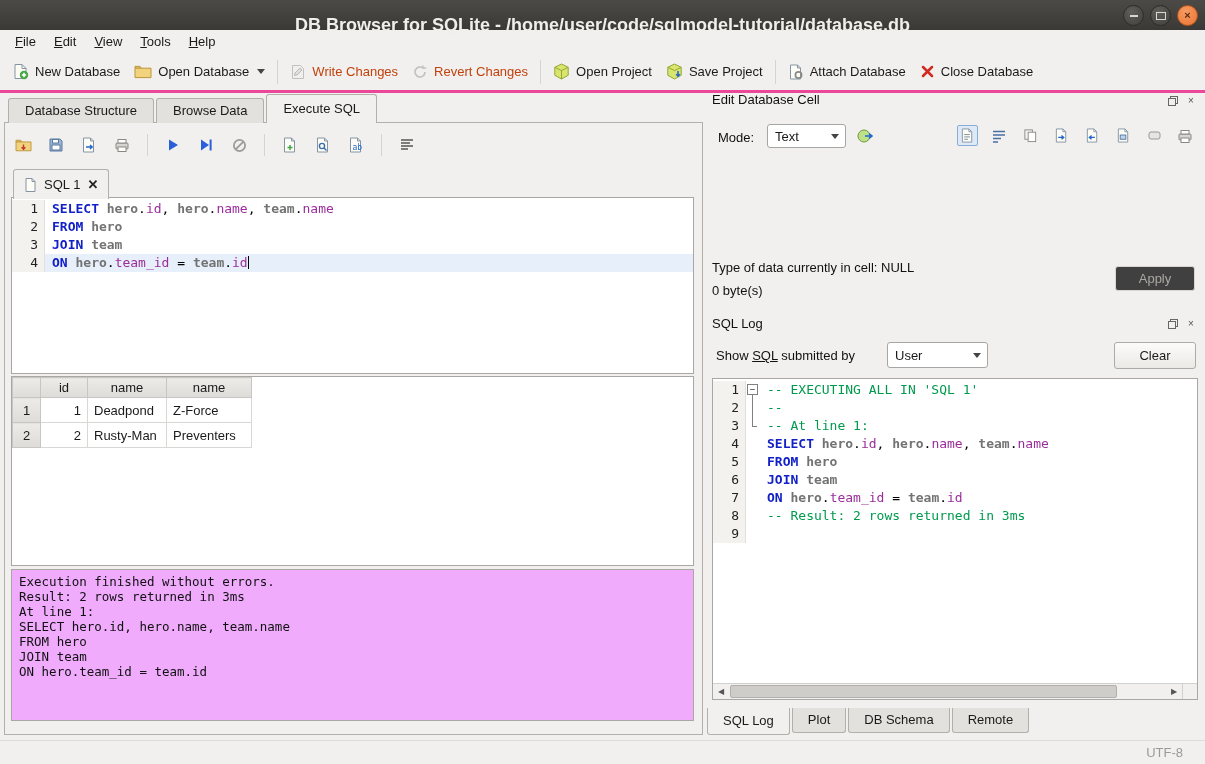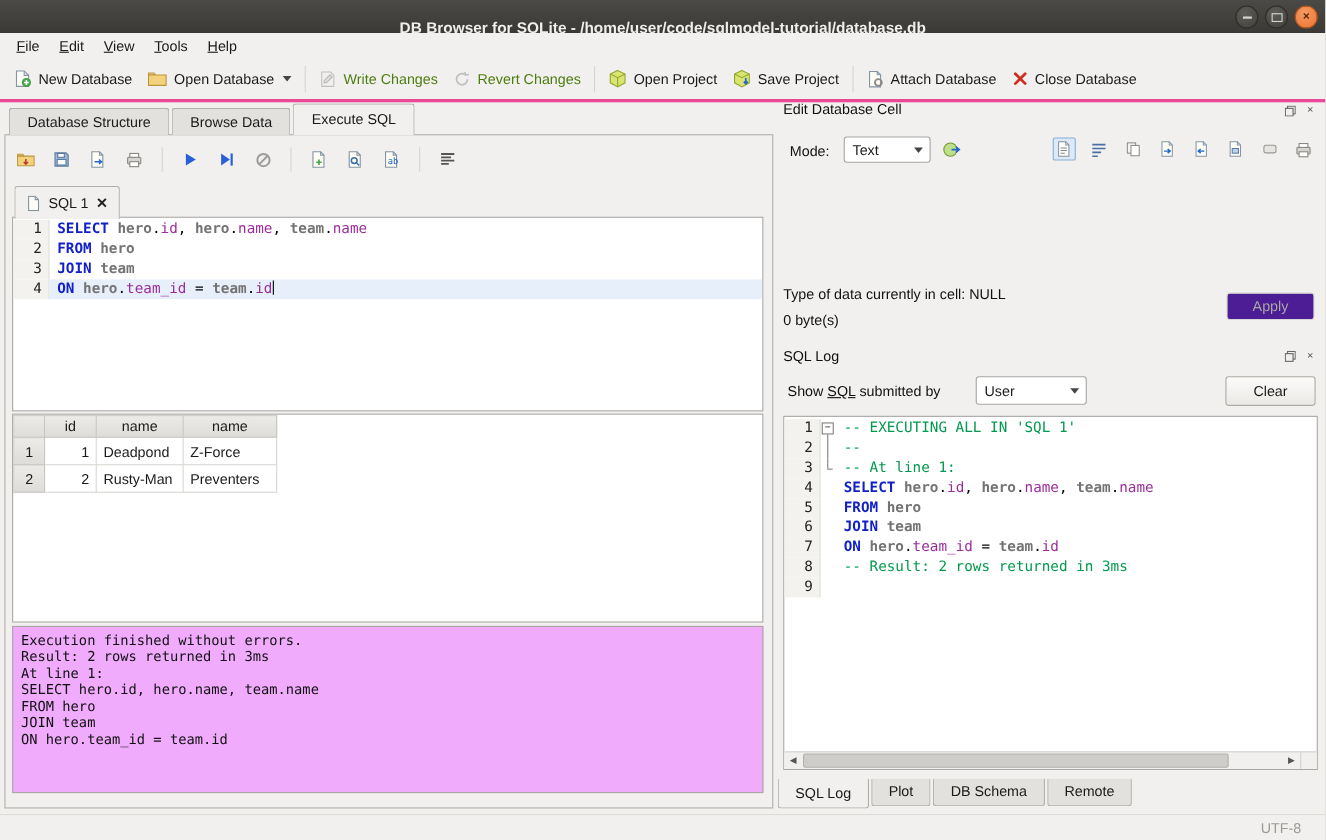--- a/index.html
+++ b/index.html
@@ -2,36 +2,36 @@
 <html><head>
 <meta charset="utf-8">
 <style>
   html,body{margin:0;padding:0;background:#d8d6d2;}
   .window{position:relative;width:1205px;height:764px;background:#f1f0ee;
     font-family:"Liberation Sans",sans-serif;font-size:13px;color:#1a1a1a;overflow:hidden;}
 
   
   .titlebar{position:absolute;top:0;left:0;right:0;height:30px;
     background:linear-gradient(#4b4a46,#3a3935);display:flex;align-items:center;justify-content:center;}
-  .title-text{color:#f0eeeb;font-weight:bold;font-size:14px;margin-top:20px;}
+  .title-text{color:#f0eeeb;font-weight:bold;font-size:18px;margin-top:20px;}
   .win-controls{position:absolute;right:7px;top:5px;display:flex;gap:6px;}
   .win-btn{width:19px;height:19px;border-radius:50%;display:flex;align-items:center;justify-content:center;
     background:radial-gradient(circle at 40% 32%,#605e58,#413f3b);border:1px solid #2d2c29;color:#d8d6d2;font-size:11px;line-height:1;}
   .win-btn .bar{width:8px;height:2px;background:#d8d6d2;}
   .win-btn .box{width:8px;height:6px;border:1px solid #d8d6d2;}
   .win-btn.close{background:radial-gradient(circle at 40% 32%,#f59b63,#ec7330);border-color:#b9551c;color:#5e2a0c;font-weight:bold;}
 
   
   .menubar{position:absolute;top:30px;left:0;right:0;height:23px;display:flex;align-items:center;padding-left:6px;}
   .menu-item{display:block;padding:3px 9px;cursor:default;}
   .menu-item::first-letter{text-decoration:underline;}
   .toolbar{position:absolute;top:53px;left:0;right:0;height:37px;display:flex;align-items:center;padding:0 5px;
     border-bottom:3px solid #ec4899;}
   .tbtn{display:flex;align-items:center;gap:6px;padding:5px 7px;border-radius:3px;white-space:nowrap;}
-  .tbtn.disabled{color:#4d7c0f;}
+  .tbtn.disabled{color:#c2410c;}
   .tbtn.disabled svg{opacity:.45;filter:grayscale(1);}
   .tsep{width:1px;height:24px;background:#d6d4d0;margin:0 5px;flex:none;}
   .dd-arrow{width:0;height:0;border-left:4px solid transparent;border-right:4px solid transparent;border-top:5px solid #444;margin-left:2px;}
 
   
   .main-tabs{position:absolute;top:96px;left:8px;height:27px;display:flex;align-items:flex-end;z-index:3;}
   .mtab{padding:0 16px;height:24px;line-height:24px;background:#e3e1de;border:1px solid #b3b0ab;
     border-bottom:none;border-radius:3px 3px 0 0;margin-right:2px;}
   .mtab.active{height:28px;line-height:28px;background:#f1f0ee;}
   .left-pane{position:absolute;top:122px;left:4px;width:697px;height:611px;border:1px solid #b3b0ab;background:#f1f0ee;}
@@ -87,21 +87,21 @@
 
   .cell-icons{position:absolute;display:flex;gap:11px;align-items:center;}
   .icon-pressed{border:1px solid #88aed6;background:#dde9f6;border-radius:2px;padding:2px;display:flex;}
 
   .cell-editor{position:absolute;left:9px;top:78px;width:478px;height:72px;background:#fff;border:1px solid #a9a7a3;box-sizing:border-box;}
   .cell-gutter{position:absolute;left:0;top:0;bottom:0;width:66px;background:#f5f4f2;border-right:1px solid #e6e4e0;}
   .cell-value{position:absolute;left:9px;top:4px;color:#222;font-size:13px;}
 
   .btn{border:1px solid #aeaba6;border-radius:3px;background:linear-gradient(#fcfbfa,#ebe9e6);
     display:flex;align-items:center;justify-content:center;font-size:13px;box-sizing:border-box;}
-  .btn.disabled{background:#4c1d95;border-color:#d8d6d2;color:#aaa8a4;}
+  .btn.disabled{background:#404040;border-color:#d8d6d2;color:#aaa8a4;}
 
   .logframe{position:absolute;left:9px;top:288px;width:486px;height:322px;background:#fff;border:1px solid #a9a7a3;box-sizing:border-box;}
   .logcode{position:absolute;left:0;right:0;top:0;bottom:15px;overflow:hidden;padding-top:2px;}
   .fold{position:relative;flex:none;width:14px;}
   .fold.start::before{content:"\2212";position:absolute;left:1px;top:3px;width:9px;height:9px;border:1px solid #808080;
     background:#fff;font:9px/9px "DejaVu Sans Mono",monospace;text-align:center;color:#333;}
   .fold.start::after{content:"";position:absolute;left:6px;top:14px;bottom:0;width:1px;background:#808080;}
   .fold.mid::before{content:"";position:absolute;left:6px;top:0;bottom:0;width:1px;background:#808080;}
   .fold.end::before{content:"";position:absolute;left:6px;top:0;height:9px;width:1px;background:#808080;}
   .fold.end::after{content:"";position:absolute;left:6px;top:9px;width:5px;height:1px;background:#808080;}

